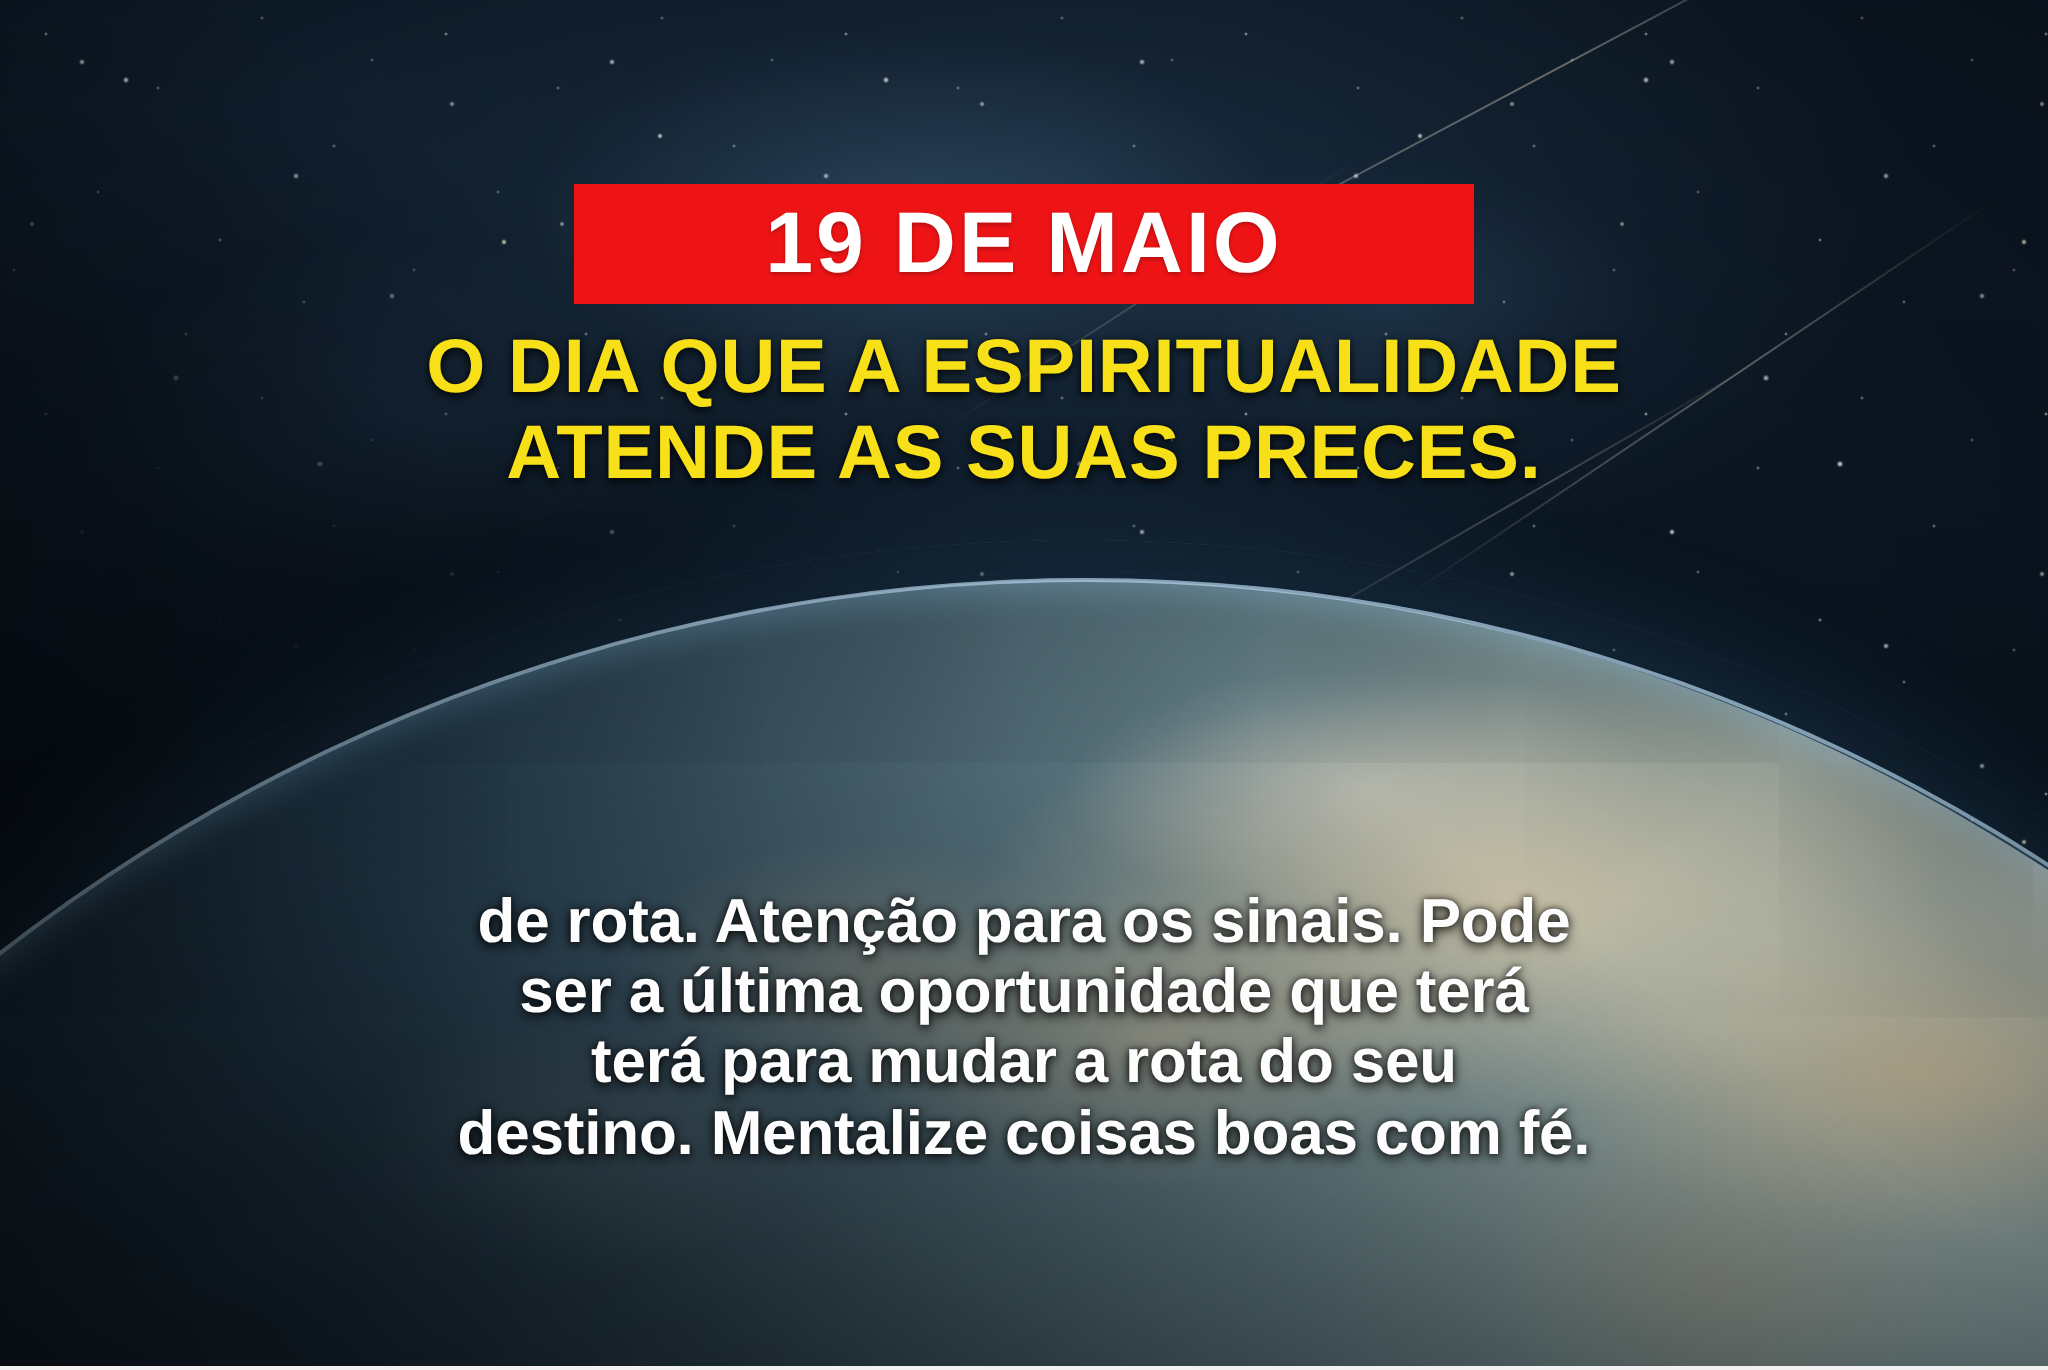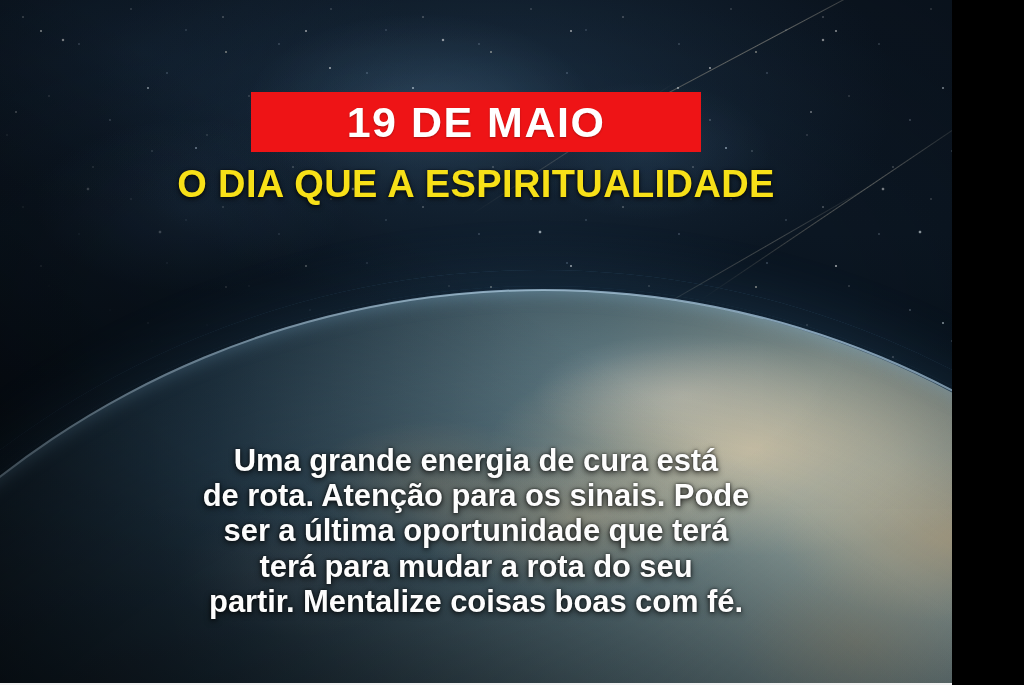--- a/index.html
+++ b/index.html
@@ -3,21 +3,21 @@
 <meta charset="utf-8">
 <title>19 de Maio</title>
 <style>
   html, body {
     margin: 0;
     padding: 0;
     background: #000;
   }
   #poster {
     position: relative;
-    width: 952px;
+    width: 1024px;
     height: 685px;
     overflow: hidden;
     background: #060c13;
     font-family: "Liberation Sans", sans-serif;
     -webkit-font-smoothing: antialiased;
   }
 
   
   .layer { position: absolute; inset: 0; }
 
@@ -273,27 +273,27 @@
   <div class="layer vignette"></div>
 
   <div class="content">
 
     <div class="date-banner">
       <span class="date-text">19 DE MAIO</span>
     </div>
 
     <div class="headline">
       <span class="hl-line">O DIA QUE A ESPIRITUALIDADE</span>
+      <span class="hl-line">ATENDE AS SUAS PRECES.</span>
     </div>
 
     <div class="body-copy">
-      <span class="bc-line">Uma grande energia de cura está</span>
       <span class="bc-line">de rota. Atenção para os sinais. Pode</span>
       <span class="bc-line">ser a última oportunidade que terá</span>
       <span class="bc-line">terá para mudar a rota do seu</span>
-      <span class="bc-line">partir. Mentalize coisas boas com fé.</span>
+      <span class="bc-line">destino. Mentalize coisas boas com fé.</span>
     </div>
 
 
   </div>
 
   <div class="bottom-rule"></div>
 </div>
 
 </body></html>

